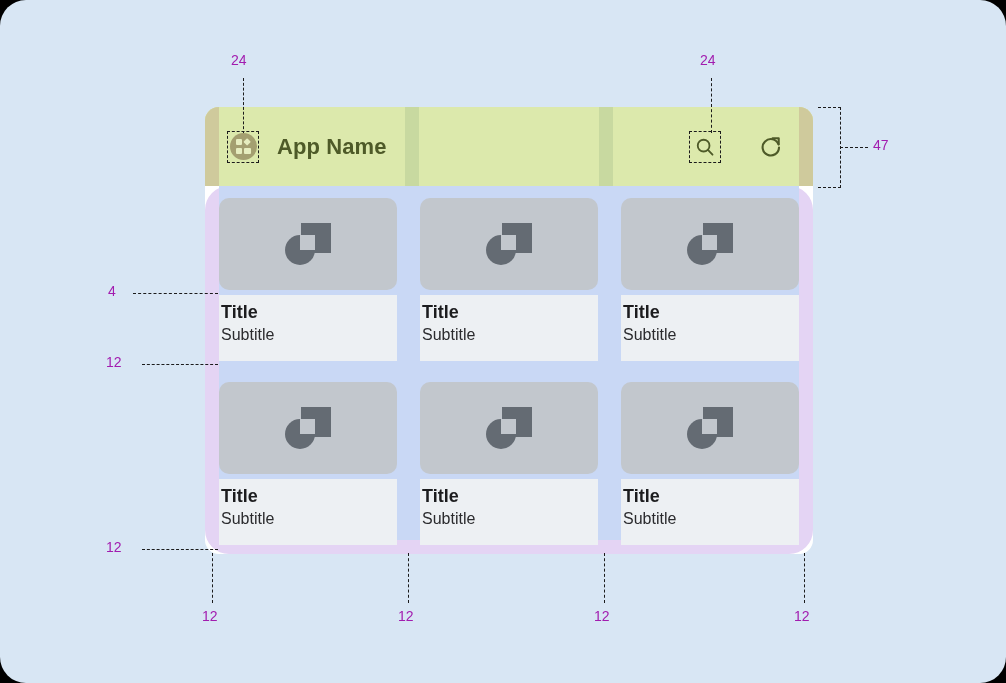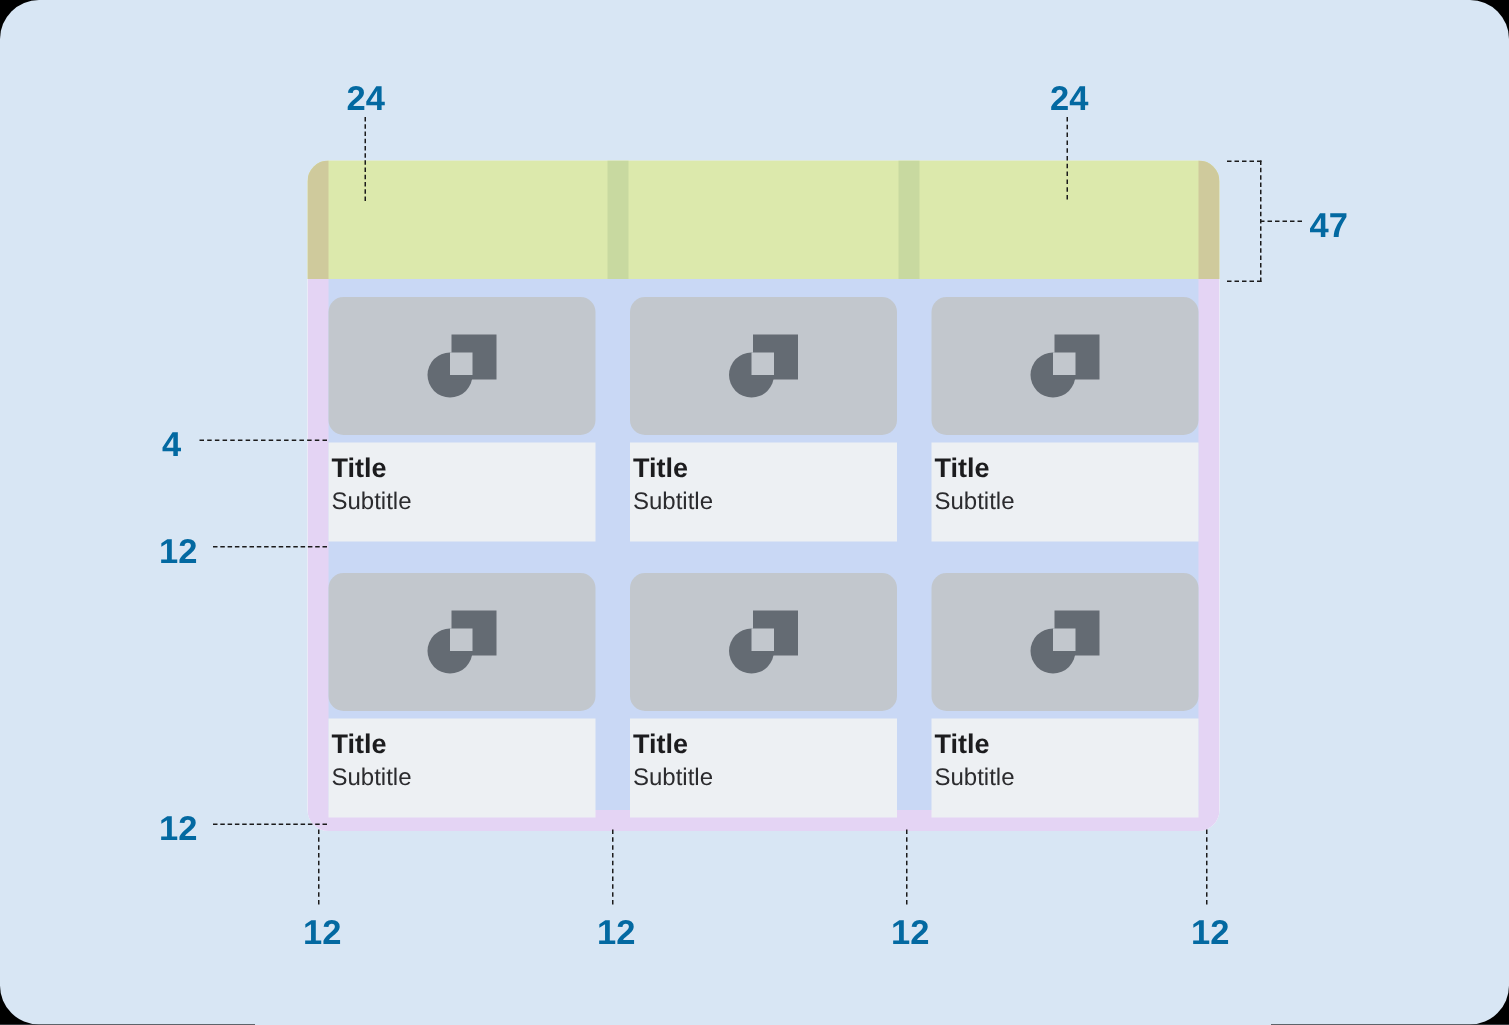--- a/index.html
+++ b/index.html
@@ -123,20 +123,21 @@
   .mi-cell.diamond { border-radius: 1px; transform: rotate(45deg) scale(0.88); }
 
   
   #content {
     position: absolute;
     left: 0;
     top: 79px;
     width: 608px;
     height: 368px;
     background: #e4d4f4;
+    border-radius: 24px;
   }
   #grid {
     position: absolute;
     left: 14px;
     top: 0;
     width: 580px;
     height: 354px;
     background: #c9d8f5;
   }
   .card {
@@ -196,23 +197,23 @@
   .ph-notch {
     position: absolute;
     left: 15px; top: 12px;
     width: 15px; height: 15px;
     background: #c2c7cd;
   }
 
   
   .ann-label {
     position: absolute;
-    font-size: 23px;
-    font-weight: 700;
-    color: #0369a1;
+    font-size: 14px;
+    font-weight: 400;
+    color: #a21caf;
     white-space: nowrap;
   }
   .vline {
     position: absolute;
     width: 0;
     border-left: 1.6px dashed #1b1b1b;
   }
   .hline {
     position: absolute;
     height: 0;
@@ -232,20 +233,49 @@
   <div id="artboard">
 
     <div id="appbar">
       <div id="appbar-tint"></div>
       <div id="appbar-left-pad"></div>
       <div id="appbar-right-pad"></div>
       <div class="appbar-band" style="left:200px;"></div>
       <div class="appbar-band" style="left:394px;"></div>
     </div>
 
+    <div id="appbar-inner">
+
+      <div id="menu-slot" class="bar-icon-box dashed-box">
+        <div class="menu-icon-circle">
+          <div class="mi-cell"></div>
+          <div class="mi-cell diamond"></div>
+          <div class="mi-cell"></div>
+          <div class="mi-cell"></div>
+        </div>
+      </div>
+
+      <div id="app-title">App Name</div>
+
+      <div id="appbar-spacer"></div>
+
+      <div id="search-slot" class="bar-icon-box dashed-box">
+        <svg width="22" height="22" viewBox="0 0 24 24">
+          <circle cx="10.5" cy="10.5" r="6.4" fill="none" stroke="#4e5a28" stroke-width="2"></circle>
+          <line x1="15.2" y1="15.2" x2="20.2" y2="20.4" stroke="#4e5a28" stroke-width="2" stroke-linecap="round"></line>
+        </svg>
+      </div>
+
+      <div id="refresh-slot" class="bar-icon-box">
+        <svg width="24" height="24" viewBox="0 0 24 24">
+          <path d="M19.4 9.2 A8.2 8.2 0 1 0 20 12.6" fill="none" stroke="#4e5a28" stroke-width="2.1" stroke-linecap="round"></path>
+          <polyline points="13.6,3.2 19.7,3.2 19.7,9.4" fill="none" stroke="#4e5a28" stroke-width="2.1" stroke-linecap="round" stroke-linejoin="round"></polyline>
+        </svg>
+      </div>
+    </div>
 
     <div id="content">
       <div id="grid">
 
         <div class="card" style="left:0px;   top:12px;">
           <div class="card-media">
             <div class="placeholder-glyph">
               <div class="ph-circle"></div>
               <div class="ph-square"></div>
               <div class="ph-notch"></div>

